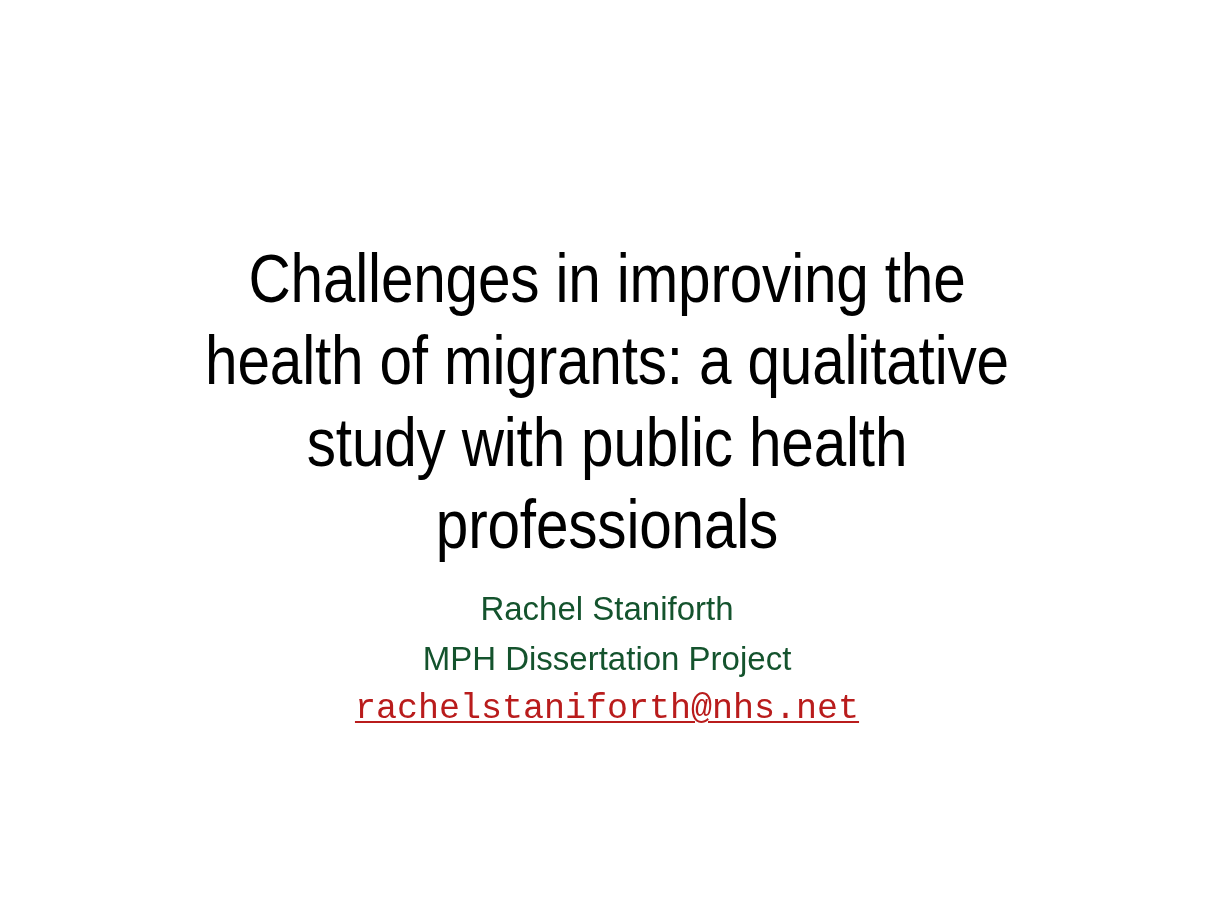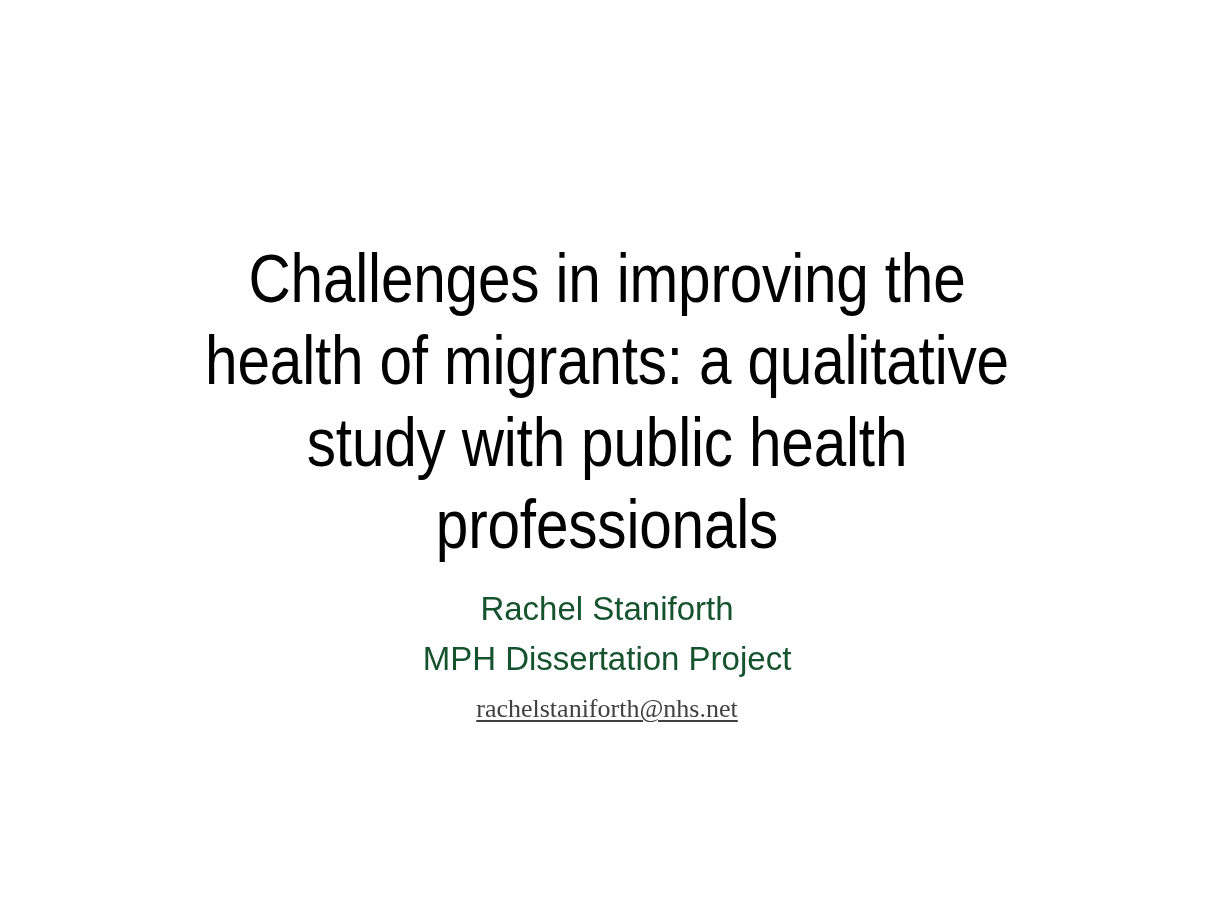--- a/index.html
+++ b/index.html
@@ -64,23 +64,23 @@
     line-height: 50px;
     white-space: nowrap;
   }
 
   .email-line {
     display: block;
     line-height: 50px;
   }
 
   .email-link {
-    color: #404040;
-    font-family: Liberation Serif, serif;
-    font-size: 26px;
+    color: #b91c1c;
+    font-family: Liberation Mono, monospace;
+    font-size: 35px;
     font-weight: 400;
     text-decoration: underline;
     text-decoration-thickness: 2px;
     text-underline-offset: 3px;
     white-space: nowrap;
     cursor: pointer;
   }
 </style>
 </head>
 <body>

